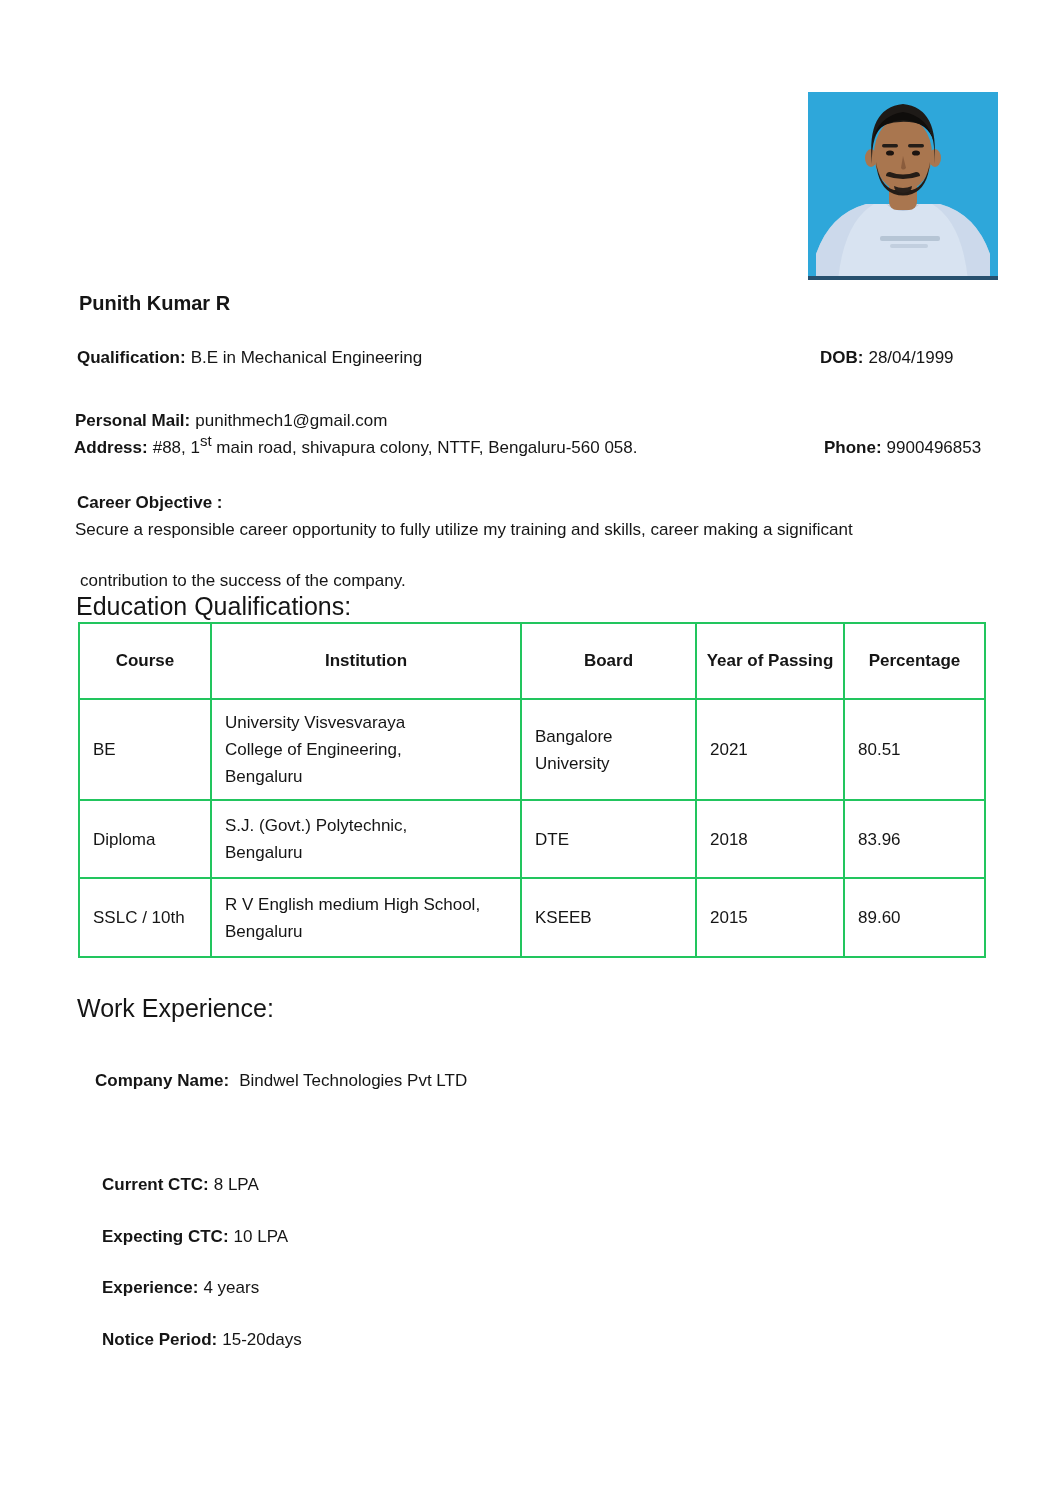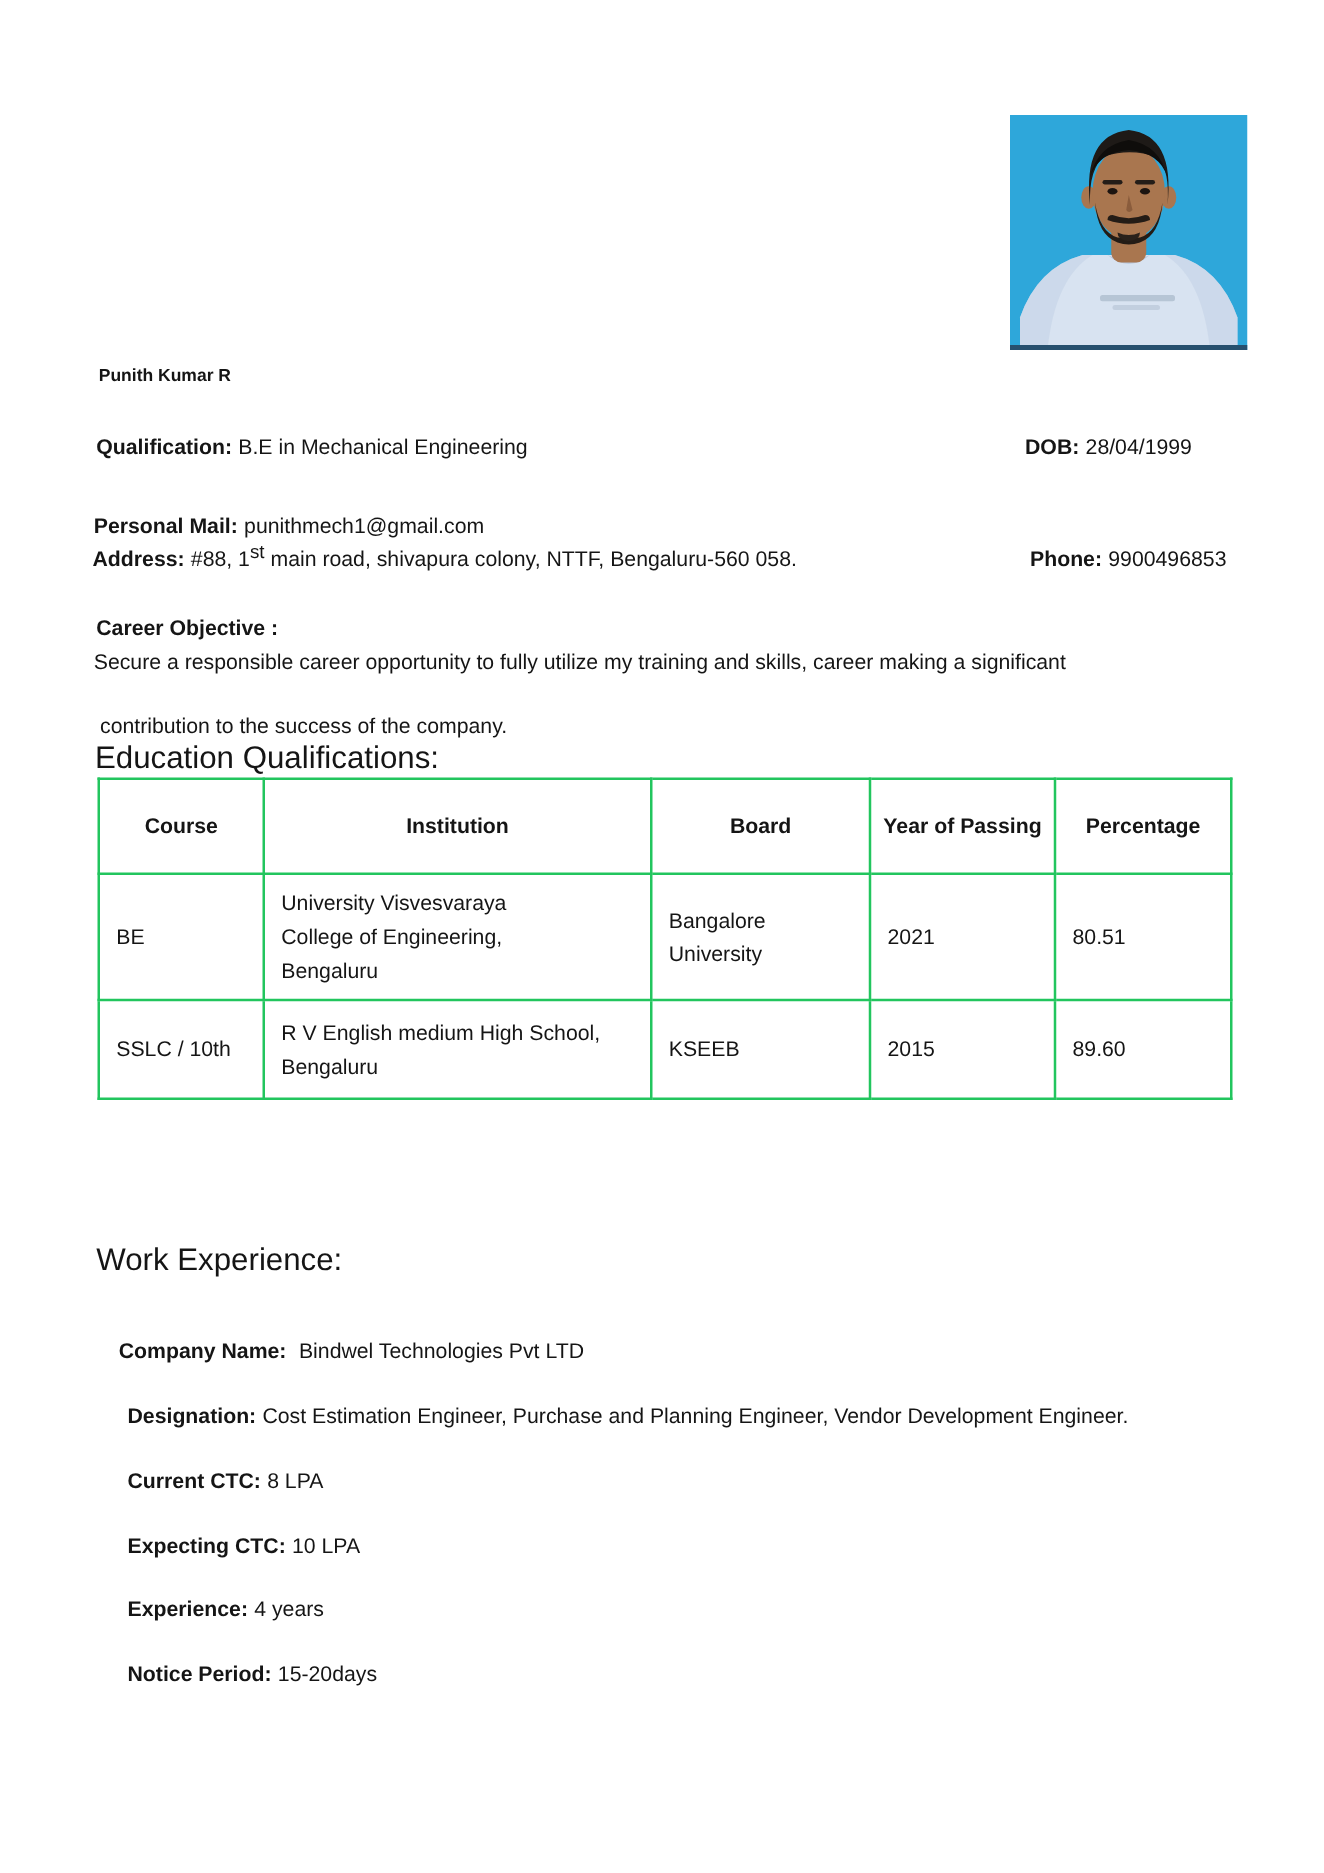--- a/index.html
+++ b/index.html
@@ -10,21 +10,21 @@
     height: 1498px;
     background: #ffffff;
     font-family: "Liberation Sans", sans-serif;
     color: #151515;
     font-size: 17px;
     overflow: hidden;
   }
   .abs { position: absolute; }
   b.lbl { font-weight: bold; margin-right: 5px; }
   .val { }
-  .name { font-weight: bold; font-size: 14px; }
+  .name { font-weight: bold; font-size: 20px; }
   .section-heading { font-weight: normal; font-size: 25px; }
   .sub-heading { font-weight: bold; font-size: 17px; }
   sup { font-size: 15px; vertical-align: super; line-height: 0; }
 
   
   .photo-wrap { left: 808px; top: 92px; width: 190px; height: 188px; }
   .photo-wrap svg { display: block; }
 
   
   .pos-name          { left: 79px;  top: 292px; }
@@ -157,40 +157,45 @@
       <tr class="row-be">
         <td>BE</td>
         <td class="wrap-lines">University Visvesvaraya
 College of Engineering,
 Bengaluru</td>
         <td class="wrap-lines">Bangalore
 University</td>
         <td>2021</td>
         <td>80.51</td>
       </tr>
+      <tr class="row-diploma">
+        <td>Diploma</td>
+        <td class="wrap-lines">S.J. (Govt.) Polytechnic,
+Bengaluru</td>
+        <td class="wrap-lines">DTE</td>
+        <td>2018</td>
+        <td>83.96</td>
+      </tr>
       <tr class="row-sslc">
         <td>SSLC / 10th</td>
         <td class="wrap-lines">R V English medium High School,
 Bengaluru</td>
         <td class="wrap-lines">KSEEB</td>
         <td>2015</td>
         <td>89.60</td>
       </tr>
     </tbody>
       </table>
   </div>
 
   <div class="abs pos-work-heading section-heading">Work Experience:</div>
 
   <div class="abs pos-company">
     <b class="lbl">Company Name:</b><span class="val">Bindwel Technologies Pvt LTD</span>
   </div>
-  <div class="abs pos-designation">
-    <b class="lbl">Designation:</b><span class="val">Cost Estimation Engineer, Purchase and Planning Engineer, Vendor Development Engineer.</span>
-  </div>
   <div class="abs pos-current-ctc">
     <b class="lbl">Current CTC:</b><span class="val">8 LPA</span>
   </div>
   <div class="abs pos-expecting">
     <b class="lbl">Expecting CTC:</b><span class="val">10 LPA</span>
   </div>
   <div class="abs pos-experience">
     <b class="lbl">Experience:</b><span class="val">4 years</span>
   </div>
   <div class="abs pos-notice">

